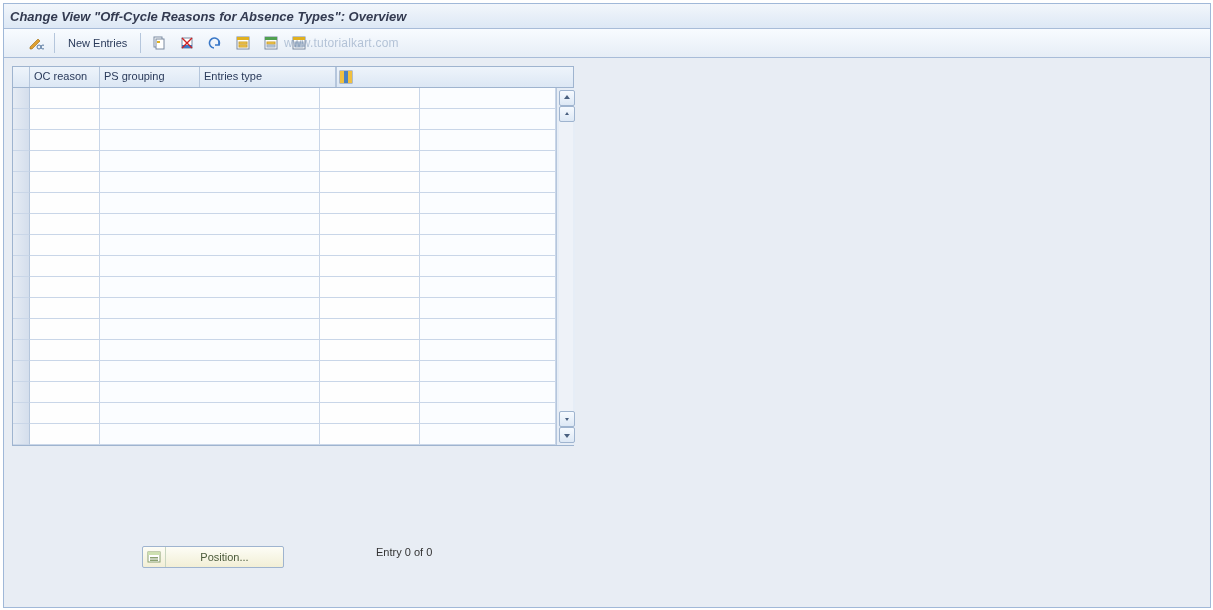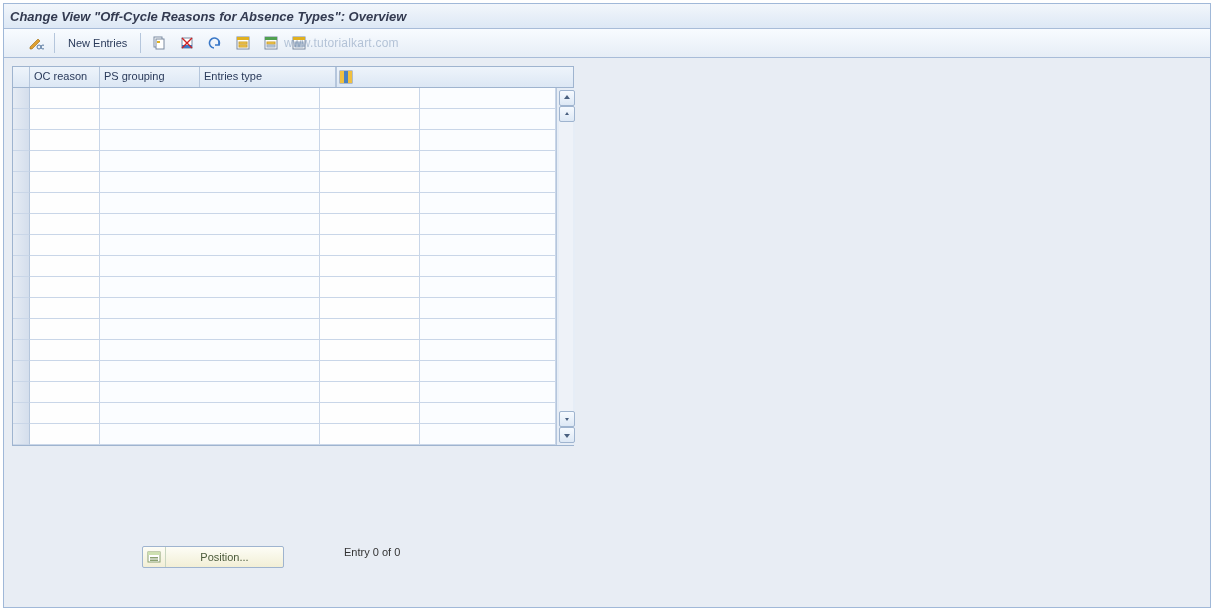--- a/index.html
+++ b/index.html
@@ -209,21 +209,21 @@
     align-items: center;
     justify-content: center;
     border-right: 1px solid #c9d6c0;
   }
   .position-btn .lbl {
     flex: 1;
     text-align: center;
     color: #4a5a3a;
   }
   .entry-status {
-    margin-left: 40px;
+    margin-left: 72px;
     color: #333;
     padding-left: 20px;
   }
   
   .c1 { width: 70px; flex: 0 0 70px; }
   .c2 { width: 220px; flex: 0 0 220px; }
   .c3 { width: 100px; flex: 0 0 100px; }
   .c4 { width: 136px; flex: 0 0 136px; }
 </style>
 </head>

